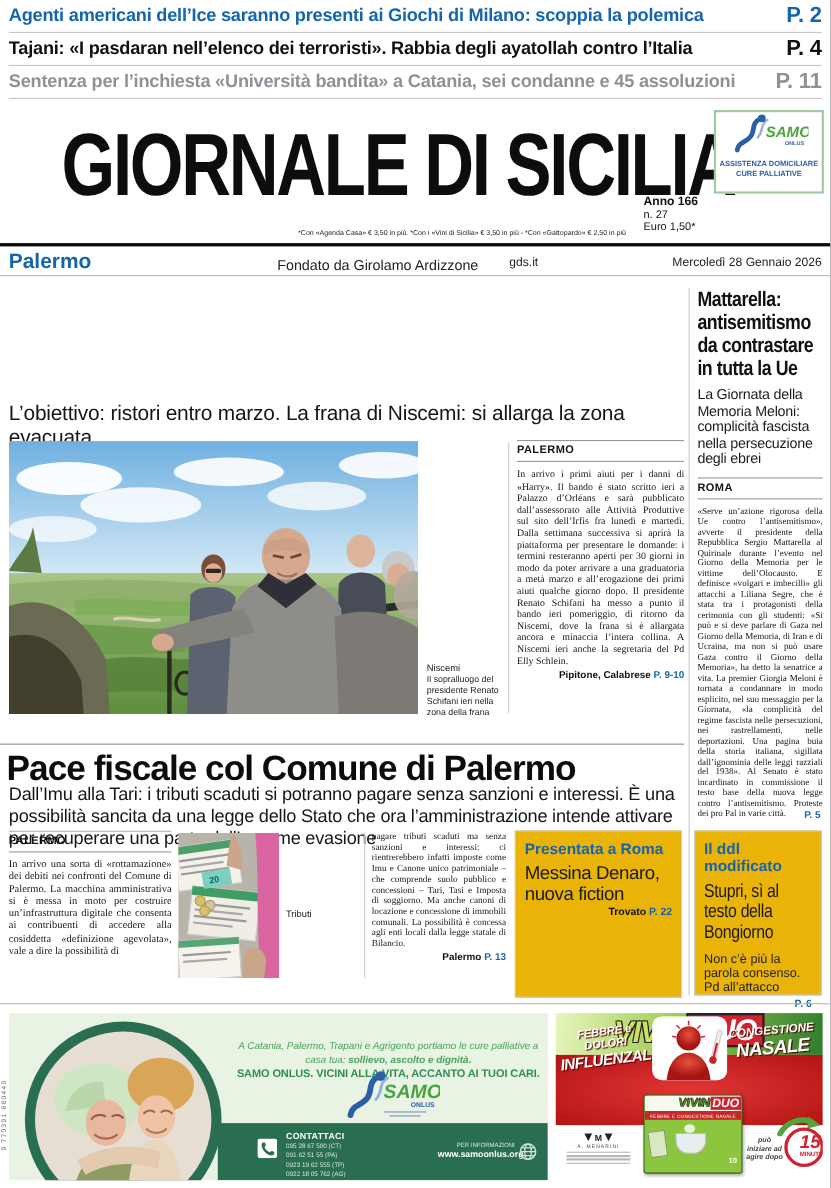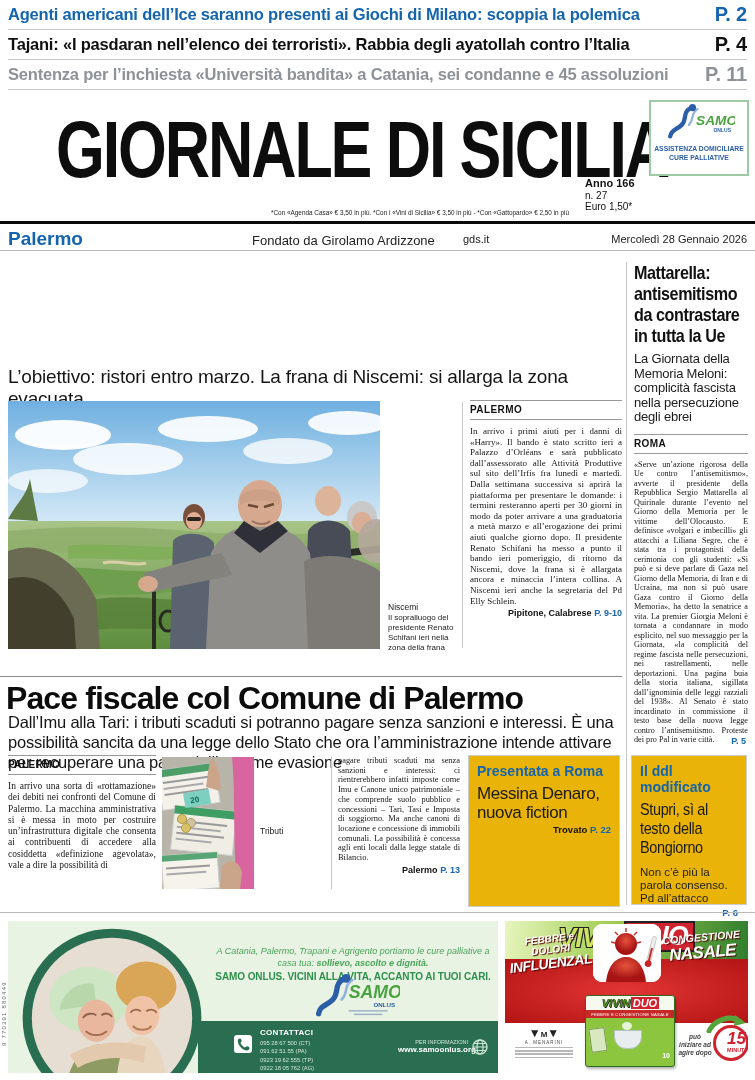--- a/index.html
+++ b/index.html
@@ -106,21 +106,21 @@
                  font-style:italic;transform:rotate(-5deg);text-shadow:1px 1px 1px #500;}
   .v-claim-right .l1{font-size:10.5px;display:block;} .v-claim-right .l2{font-size:17px;display:block;letter-spacing:-0.5px;}
   .v-headbox{position:absolute;left:88px;top:3px;width:68px;height:58px;background:#fff;border-radius:9px;}
   .v-bottom{position:absolute;top:102px;left:0;right:0;height:50px;background:#fff;}
   .v-menarini{position:absolute;left:8px;top:106px;width:62px;text-align:center;}
   .v-menarini .mm{font-weight:bold;font-size:12px;color:#222;line-height:1;}
   .v-menarini .mname{font-size:4.5px;letter-spacing:1px;color:#444;margin-top:1px;}
   .v-fineline{height:1.5px;background:#999;margin:1.8px 2px;opacity:.7;}
   .v-pack{position:absolute;left:80px;top:74px;width:88px;height:70px;background:#8cc63e;
           border:1px solid #33691e;border-radius:3px;overflow:hidden;box-shadow:1px 2px 3px rgba(0,0,0,.3);}
-  .v-pack-logo{background:#f6f9ee;text-align:left;font-weight:bold;font-style:italic;font-size:11px;padding:1px 16px;}
+  .v-pack-logo{background:#f6f9ee;text-align:right;font-weight:bold;font-style:italic;font-size:11px;padding:1px 0;}
   .v-pack-logo .vivin{color:#4e8c1e;text-shadow:-.5px -.5px 0 #222,.5px .5px 0 #222;}
   .v-pack-logo .duo{color:#fff;background:#cf2430;padding:0 2px;}
   .v-pack-strip{background:#c62828;color:#fff;font-size:4.3px;text-align:center;padding:1.5px 0;letter-spacing:.2px;}
   .v-pack-body{position:relative;height:44px;}
   .v-bowl{position:absolute;left:28px;top:12px;width:26px;height:17px;background:#e8eef0;border-radius:0 0 12px 12px;border:1px solid #b5c0c4;}
   .v-steam{position:absolute;left:36px;top:4px;width:10px;height:8px;border-radius:50%;background:rgba(255,255,255,.8);}
   .v-pack-count{position:absolute;right:4px;bottom:3px;font-size:7px;font-weight:bold;color:#fff;}
   .v-sachet{position:absolute;left:4px;top:10px;width:14px;height:22px;background:#d8e8c0;border:1px solid #7a9a50;transform:rotate(-8deg);}
   .v-action{position:absolute;left:172px;top:112px;width:36px;font-size:6.5px;font-style:italic;font-weight:bold;
             color:#444;text-align:center;line-height:1.2;}

